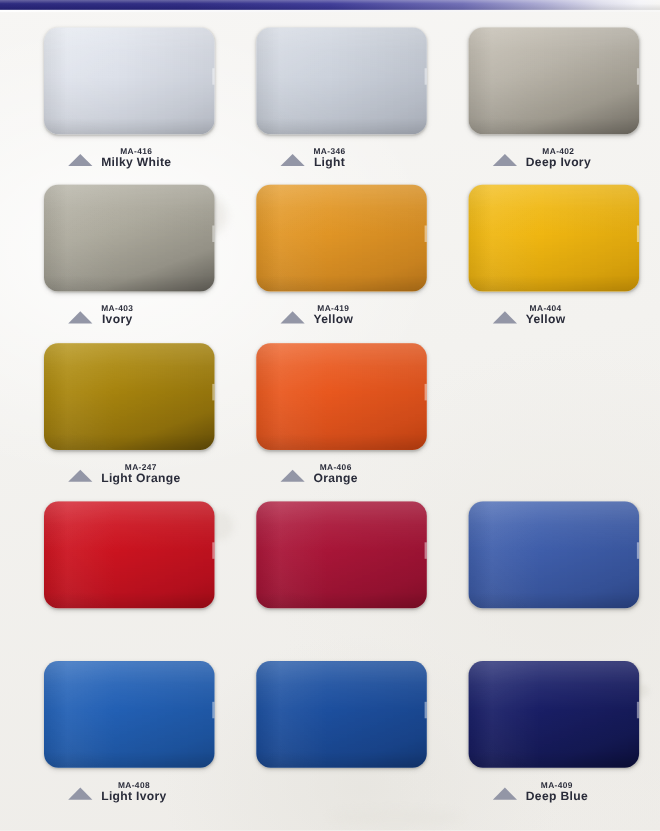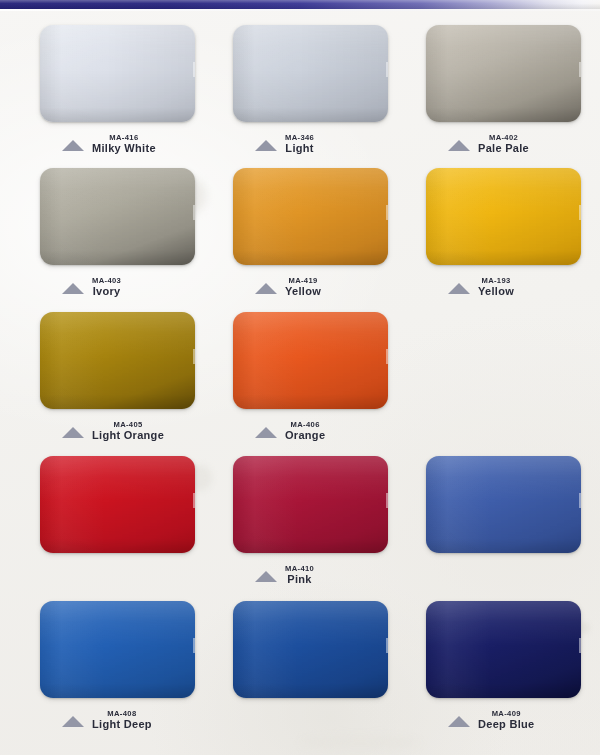--- a/index.html
+++ b/index.html
@@ -232,21 +232,21 @@
     <div class="swatch-cell row-0 col-2">
       <div class="chip-wrap">
         <div class="chip" style="background: linear-gradient(160deg, rgb(195, 189, 177) 0%, rgb(184, 179, 168) 38%, rgb(167, 162, 150) 72%, rgb(125, 120, 110) 100%);"></div>
         <div class="chip-gloss"></div>
         <div class="chip-seam"></div>
       </div>
       <div class="label-row">
         <div class="tri-icon" style="border-bottom-color: rgb(147, 150, 166);"></div>
         <div class="label-text">
           <div class="code" style="color: rgb(42, 44, 58);">MA-402</div>
-          <div class="name" style="color: rgb(42, 44, 58);">Pale Pale</div>
+          <div class="name" style="color: rgb(42, 44, 58);">Deep Ivory</div>
         </div>
       </div>
     </div>
 
     <div class="swatch-cell row-1 col-0">
       <div class="chip-wrap">
         <div class="chip" style="background: linear-gradient(160deg, rgb(181, 178, 165) 0%, rgb(173, 170, 157) 40%, rgb(158, 155, 143) 74%, rgb(109, 106, 98) 100%);"></div>
         <div class="chip-gloss"></div>
         <div class="chip-seam"></div>
       </div>
@@ -276,36 +276,36 @@
 
     <div class="swatch-cell row-1 col-2">
       <div class="chip-wrap">
         <div class="chip" style="background: linear-gradient(160deg, rgb(243, 189, 24) 0%, rgb(239, 182, 18) 45%, rgb(233, 174, 13) 80%, rgb(223, 163, 7) 100%);"></div>
         <div class="chip-gloss"></div>
         <div class="chip-seam"></div>
       </div>
       <div class="label-row">
         <div class="tri-icon" style="border-bottom-color: rgb(147, 150, 166);"></div>
         <div class="label-text">
-          <div class="code" style="color: rgb(42, 44, 58);">MA-193</div>
+          <div class="code" style="color: rgb(42, 44, 58);">MA-404</div>
           <div class="name" style="color: rgb(42, 44, 58);">Yellow</div>
         </div>
       </div>
     </div>
 
     <div class="swatch-cell row-2 col-0">
       <div class="chip-wrap">
         <div class="chip" style="background: linear-gradient(160deg, rgb(180, 145, 16) 0%, rgb(168, 133, 15) 40%, rgb(151, 118, 12) 76%, rgb(109, 84, 8) 100%);"></div>
         <div class="chip-gloss"></div>
         <div class="chip-seam"></div>
       </div>
       <div class="label-row">
         <div class="tri-icon" style="border-bottom-color: rgb(147, 150, 166);"></div>
         <div class="label-text">
-          <div class="code" style="color: rgb(42, 44, 58);">MA-405</div>
+          <div class="code" style="color: rgb(42, 44, 58);">MA-247</div>
           <div class="name" style="color: rgb(42, 44, 58);">Light Orange</div>
         </div>
       </div>
     </div>
 
     <div class="swatch-cell row-2 col-1">
       <div class="chip-wrap">
         <div class="chip" style="background: linear-gradient(160deg, rgb(237, 96, 38) 0%, rgb(232, 88, 31) 45%, rgb(224, 81, 27) 80%, rgb(210, 70, 18) 100%);"></div>
         <div class="chip-gloss"></div>
         <div class="chip-seam"></div>
@@ -327,48 +327,41 @@
         <div class="chip-seam"></div>
       </div>
     </div>
 
     <div class="swatch-cell row-3 col-1">
       <div class="chip-wrap">
         <div class="chip" style="background: linear-gradient(160deg, rgb(174, 26, 61) 0%, rgb(168, 22, 56) 45%, rgb(159, 19, 52) 80%, rgb(144, 15, 44) 100%);"></div>
         <div class="chip-gloss"></div>
         <div class="chip-seam"></div>
       </div>
-      <div class="label-row">
-        <div class="tri-icon" style="border-bottom-color: rgb(147, 150, 166);"></div>
-        <div class="label-text">
-          <div class="code" style="color: rgb(42, 44, 58);">MA-410</div>
-          <div class="name" style="color: rgb(42, 44, 58);">Pink</div>
-        </div>
-      </div>
     </div>
 
     <div class="swatch-cell row-3 col-2">
       <div class="chip-wrap">
         <div class="chip" style="background: linear-gradient(160deg, rgb(71, 103, 179) 0%, rgb(63, 94, 170) 45%, rgb(57, 87, 162) 80%, rgb(47, 75, 146) 100%);"></div>
         <div class="chip-gloss"></div>
         <div class="chip-seam"></div>
       </div>
     </div>
 
     <div class="swatch-cell row-4 col-0">
       <div class="chip-wrap">
         <div class="chip" style="background: linear-gradient(160deg, rgb(42, 104, 188) 0%, rgb(35, 96, 180) 45%, rgb(31, 89, 169) 80%, rgb(26, 79, 153) 100%);"></div>
         <div class="chip-gloss"></div>
         <div class="chip-seam"></div>
       </div>
       <div class="label-row">
         <div class="tri-icon" style="border-bottom-color: rgb(147, 150, 166);"></div>
         <div class="label-text">
           <div class="code" style="color: rgb(42, 44, 58);">MA-408</div>
-          <div class="name" style="color: rgb(42, 44, 58);">Light Deep</div>
+          <div class="name" style="color: rgb(42, 44, 58);">Light Ivory</div>
         </div>
       </div>
     </div>
 
     <div class="swatch-cell row-4 col-1">
       <div class="chip-wrap">
         <div class="chip" style="background: linear-gradient(160deg, rgb(34, 87, 167) 0%, rgb(29, 79, 158) 45%, rgb(26, 72, 147) 80%, rgb(21, 61, 128) 100%);"></div>
         <div class="chip-gloss"></div>
         <div class="chip-seam"></div>
       </div>

